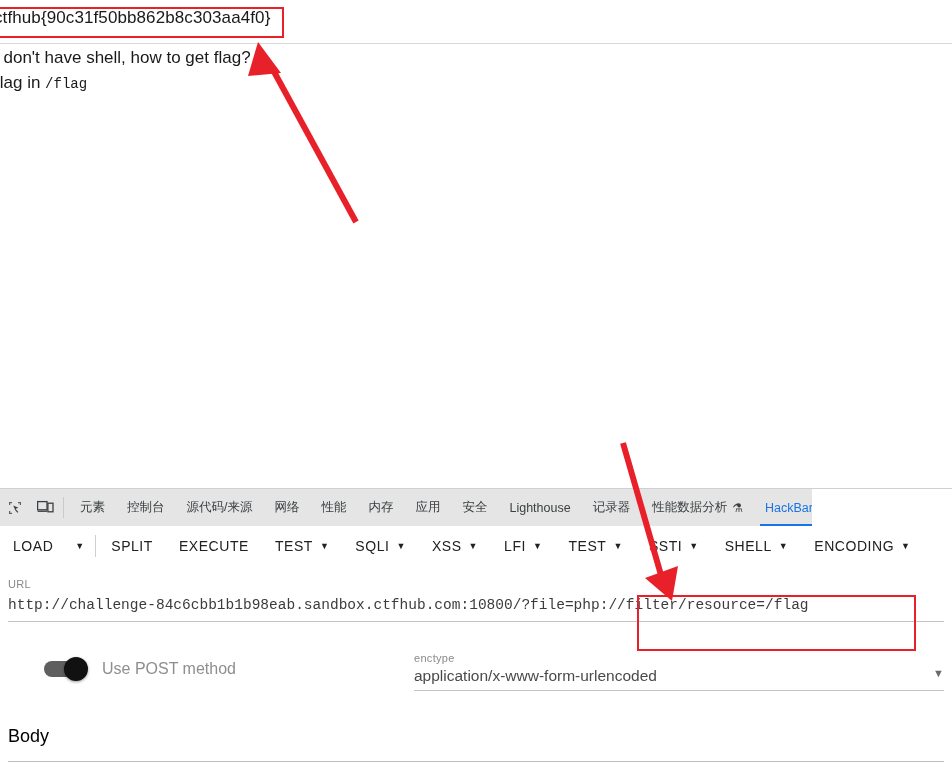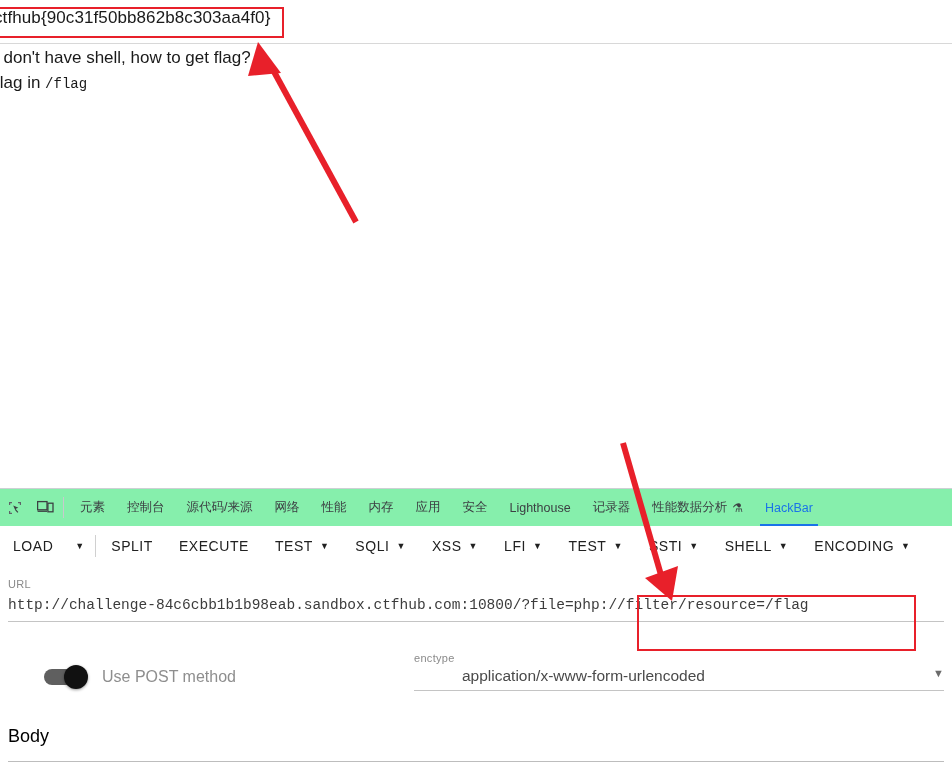--- a/index.html
+++ b/index.html
@@ -48,22 +48,22 @@
 
   
   .devtools {
     position:absolute; left:0; top:488px; width:952px; height:295px;
     background:#ffffff;
   }
   .dt-topborder {
     position:absolute; left:0; top:0; width:952px; height:1px; background:#cdd0d4;
   }
   .dt-tabbar {
-    position:absolute; left:0; top:1px; width:952px; height:37px;
-    background:#86efac;
+    position:absolute; left:0; top:1px; width:812px; height:37px;
+    background:#e5e5e5;
     display:flex; align-items:stretch;
     border-bottom:1px solid #dadce0;
     overflow:hidden;
   }
   .dt-icon-btn {
     display:flex; align-items:center; justify-content:center;
     width:30px; flex:0 0 auto; color:#5f6368;
   }
   .dt-sep {
     width:1px; background:#c8cacd; margin:8px 5px 8px 3px; flex:0 0 auto;
@@ -100,35 +100,35 @@
 
   .hb-url-wrap { position:absolute; left:8px; top:52px; width:936px; }
   .field-label { font-size:11px; color:#8a8a8a; letter-spacing:.3px; }
   .url-value {
     font-family:"Liberation Mono", monospace; font-size:14.5px; color:#3c3c3c;
     margin-top:5px; white-space:nowrap; line-height:20px;
   }
   .underline { height:1px; background:#c4c4c4; margin-top:6px; width:936px; }
 
   .hb-row2 { position:absolute; left:8px; top:126px; width:936px; height:48px; }
-  .toggle-wrap { position:absolute; left:0; top:16px; display:flex; align-items:center;padding-left:36px; }
+  .toggle-wrap { position:absolute; left:0; top:8px; display:flex; align-items:center;padding-left:36px; }
   .toggle {
     position:relative; width:42px; height:16px; border-radius:8px;
     background:#5f5f5f; flex:0 0 auto;
   }
   .toggle .knob {
     position:absolute; right:-2px; top:-4px; width:24px; height:24px;
     border-radius:50%; background:#111; box-shadow:0 1px 3px rgba(0,0,0,.4);
   }
   .toggle-label { margin-left:16px; font-size:16px; color:#8e8e8e; }
 
   .enctype-wrap { position:absolute; left:406px; top:0; width:530px; }
   .enctype-value {
     font-size:15.5px; color:#4a4a4a; margin-top:3px; white-space:nowrap;
-    display:flex; justify-content:space-between;margin-left:48px;
+    display:flex; justify-content:space-between;
   }
   .enctype-value .caret { font-size:11px; color:#6b6b6b; }
   .enctype-underline { height:1px; background:#c4c4c4; margin-top:5px; width:530px; }
 
   .hb-body { position:absolute; left:8px; top:200px; width:936px; }
   .body-label { font-size:18px; color:#000000; }
   .body-underline { height:1px; background:#bdbdbd; margin-top:14px; width:936px; }
 </style>
 </head>
 <body>

